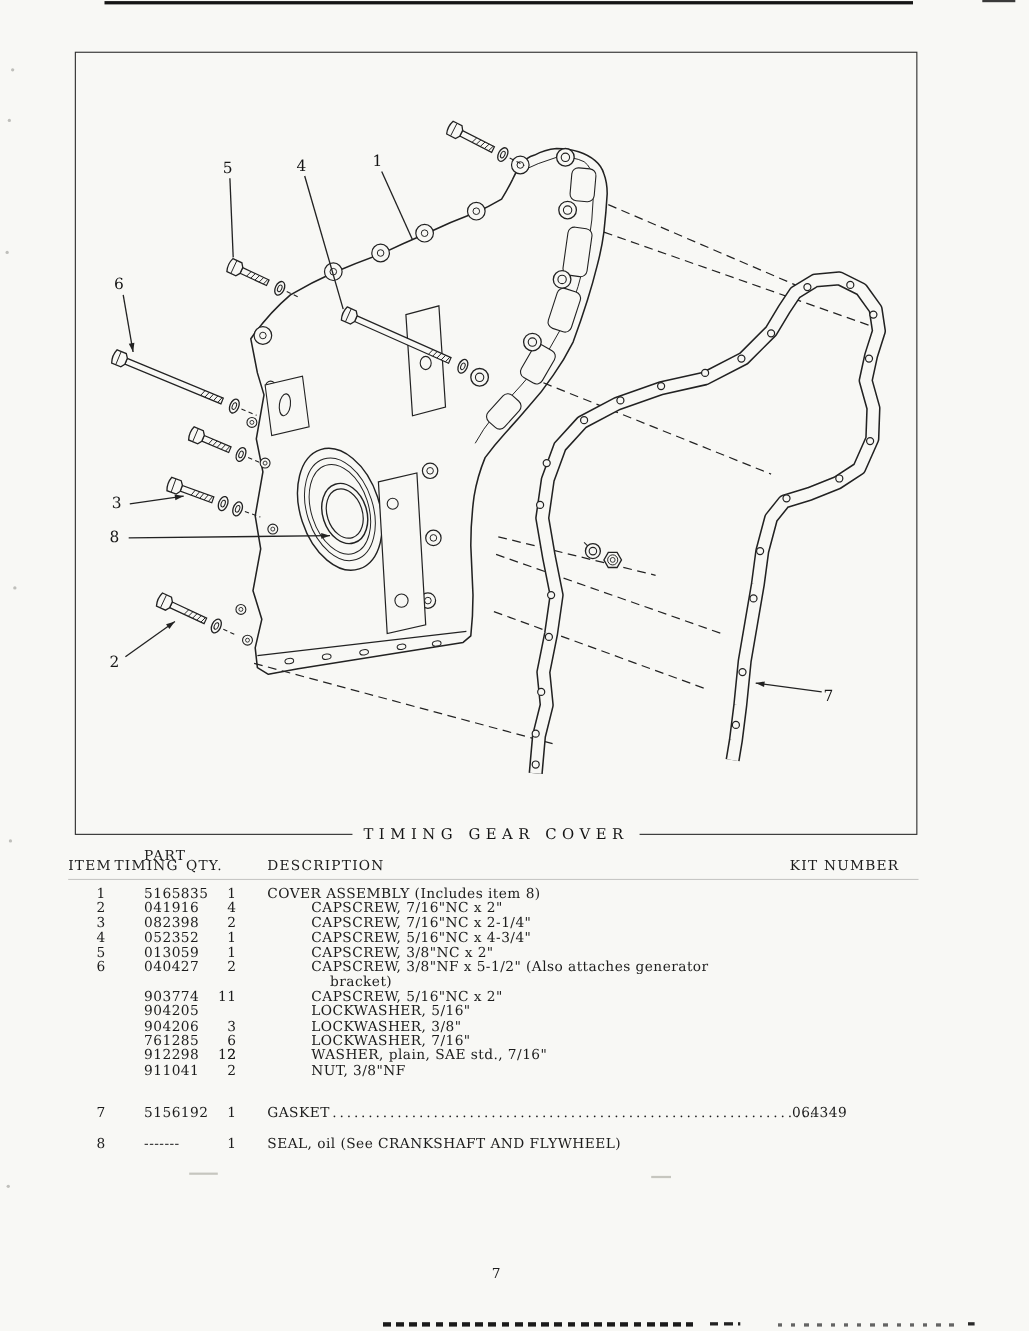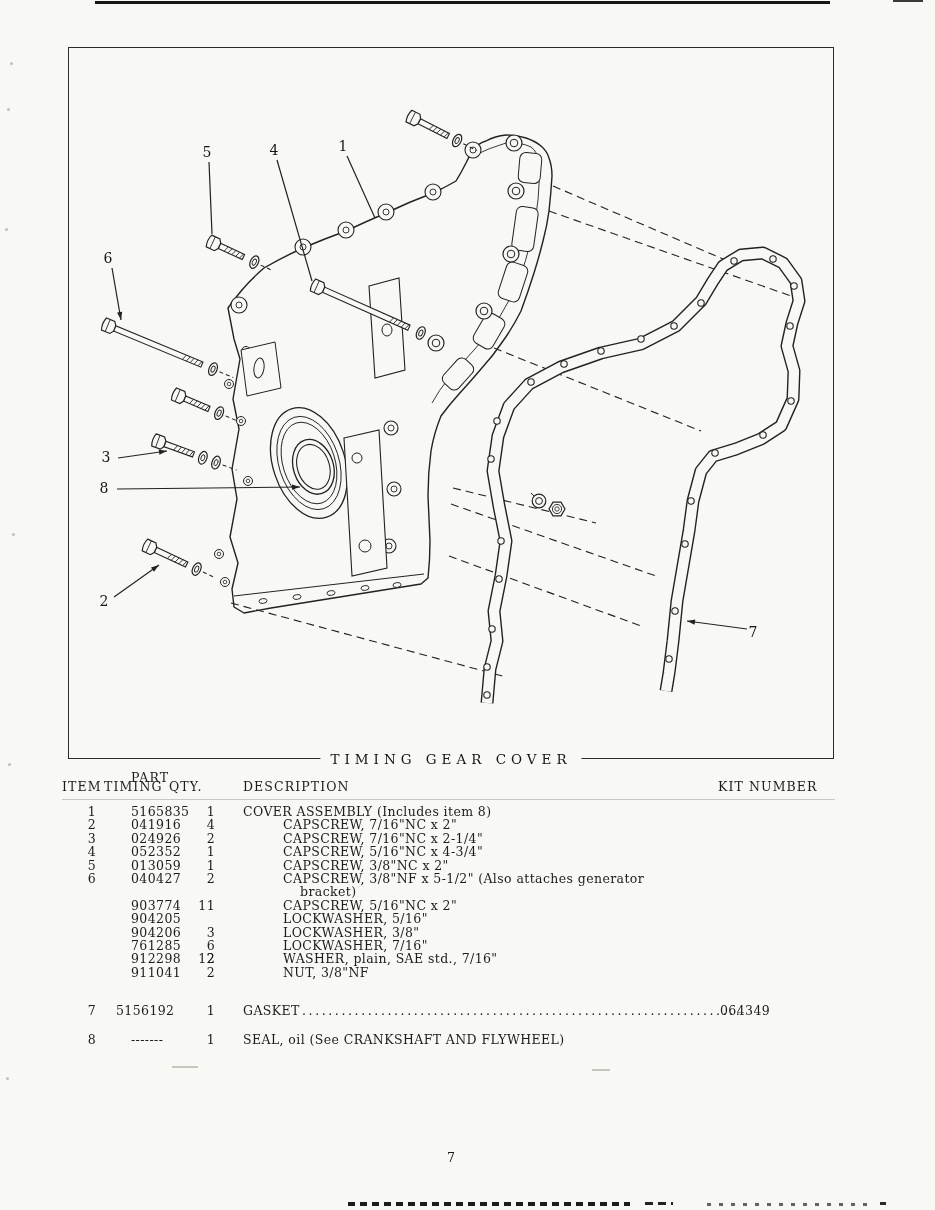--- a/index.html
+++ b/index.html
@@ -303,21 +303,21 @@
   <div id="rows">
       <span class="abs t ra" style="left:58px;top:805px;width:38px">1</span>
       <span class="abs t " style="left:131px;top:805px">5165835</span>
       <span class="abs t ra" style="left:176px;top:805px;width:39px">1</span>
       <span class="abs t " style="left:243px;top:805px">COVER ASSEMBLY (Includes item 8)</span>
       <span class="abs t ra" style="left:58px;top:818px;width:38px">2</span>
       <span class="abs t " style="left:131px;top:818px">041916</span>
       <span class="abs t ra" style="left:176px;top:818px;width:39px">4</span>
       <span class="abs t " style="left:283px;top:818px">CAPSCREW, 7/16"NC x 2"</span>
       <span class="abs t ra" style="left:58px;top:832px;width:38px">3</span>
-      <span class="abs t " style="left:131px;top:832px">024926</span>
+      <span class="abs t " style="left:131px;top:832px">082398</span>
       <span class="abs t ra" style="left:176px;top:832px;width:39px">2</span>
       <span class="abs t " style="left:283px;top:832px">CAPSCREW, 7/16"NC x 2-1/4"</span>
       <span class="abs t ra" style="left:58px;top:845px;width:38px">4</span>
       <span class="abs t " style="left:131px;top:845px">052352</span>
       <span class="abs t ra" style="left:176px;top:845px;width:39px">1</span>
       <span class="abs t " style="left:283px;top:845px">CAPSCREW, 5/16"NC x 4-3/4"</span>
       <span class="abs t ra" style="left:58px;top:859px;width:38px">5</span>
       <span class="abs t " style="left:131px;top:859px">013059</span>
       <span class="abs t ra" style="left:176px;top:859px;width:39px">1</span>
       <span class="abs t " style="left:283px;top:859px">CAPSCREW, 3/8"NC x 2"</span>
@@ -347,21 +347,21 @@
       <span class="abs t " style="left:283px;top:939px">LOCKWASHER, 7/16"</span>
       <span class="abs t ra" style="left:58px;top:952px;width:38px"></span>
       <span class="abs t " style="left:131px;top:952px">912298</span>
       <span class="abs t ra" style="left:176px;top:952px;width:39px">2</span>
       <span class="abs t " style="left:283px;top:952px">WASHER, plain, SAE std., 7/16"</span>
       <span class="abs t ra" style="left:58px;top:966px;width:38px"></span>
       <span class="abs t " style="left:131px;top:966px">911041</span>
       <span class="abs t ra" style="left:176px;top:966px;width:39px">2</span>
       <span class="abs t " style="left:283px;top:966px">NUT, 3/8"NF</span>
       <span class="abs t ra" style="left:58px;top:1004px;width:38px">7</span>
-      <span class="abs t " style="left:116px;top:1004px">5156192</span>
+      <span class="abs t " style="left:131px;top:1004px">5156192</span>
       <span class="abs t ra" style="left:176px;top:1004px;width:39px">1</span>
       <span class="abs t " style="left:243px;top:1004px">GASKET</span>
       <span class="abs t dots" style="left:302px;top:1004px;width:440px">....................................................................</span>
       <span class="abs t " style="left:720px;top:1004px">064349</span>
       <span class="abs t ra" style="left:58px;top:1033px;width:38px">8</span>
       <span class="abs t " style="left:131px;top:1033px">-------</span>
       <span class="abs t ra" style="left:176px;top:1033px;width:39px">1</span>
       <span class="abs t " style="left:243px;top:1033px">SEAL, oil (See CRANKSHAFT AND FLYWHEEL)</span>
     </div>
 </div>

